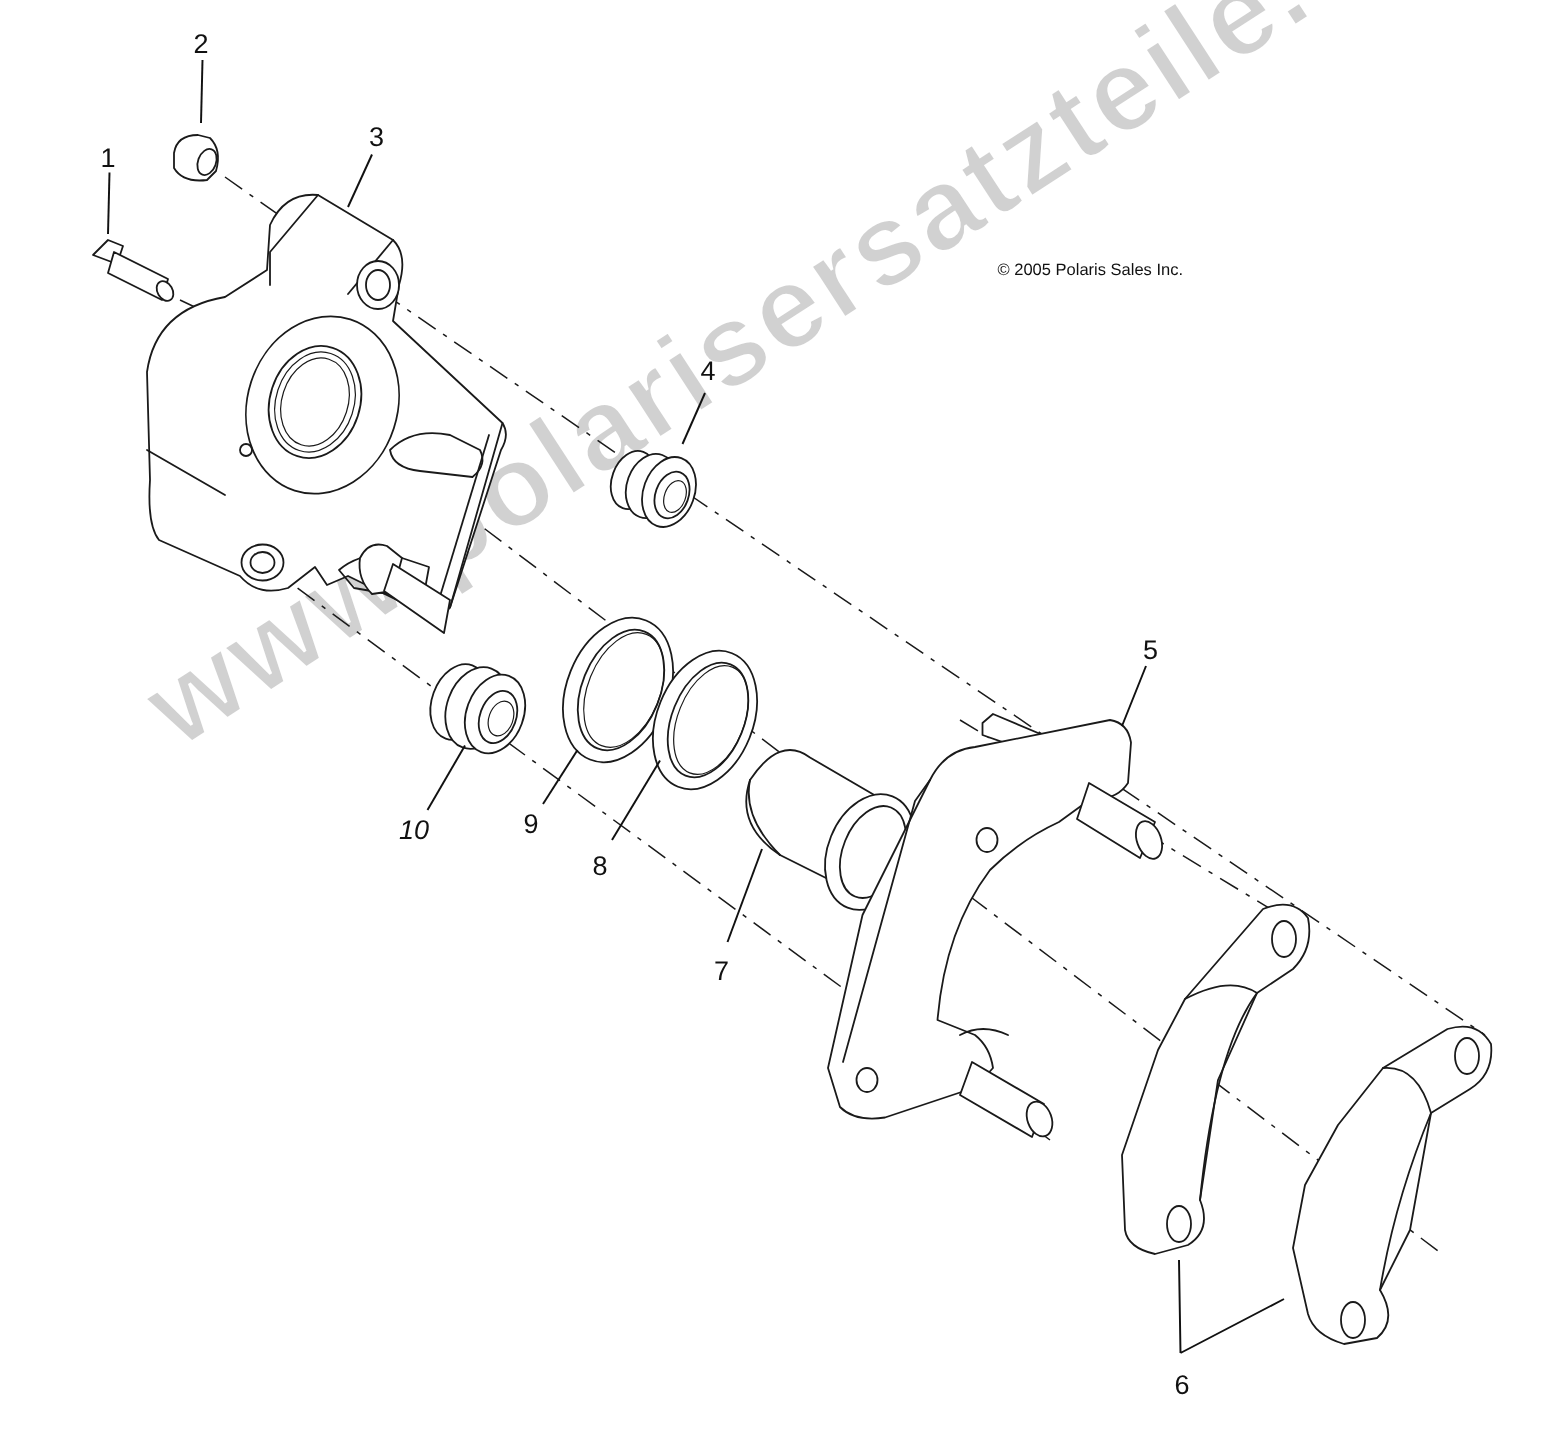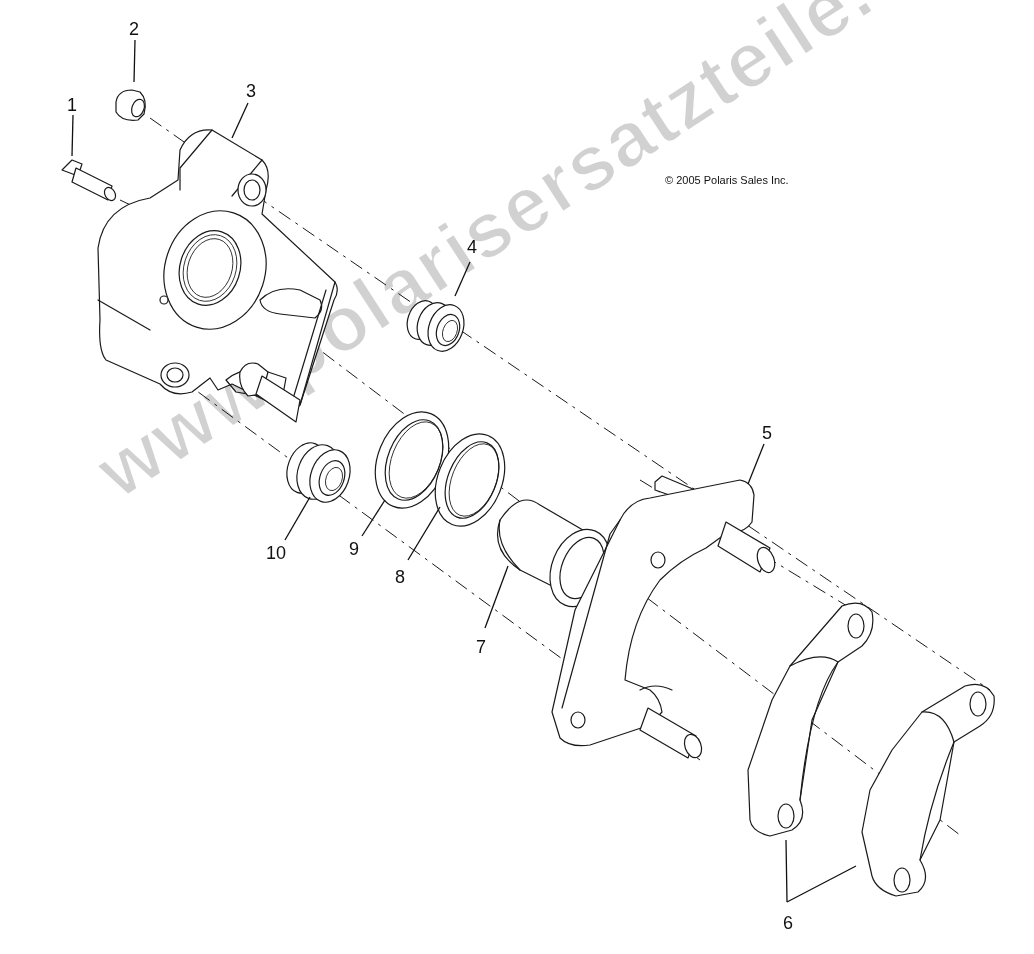--- a/index.html
+++ b/index.html
@@ -141,15 +141,15 @@
 
 <div class="callout" style="left:67px; top:96px;">1</div>
 <div class="callout" style="left:129px; top:20px;">2</div>
 <div class="callout" style="left:246px; top:82px;">3</div>
 <div class="callout" style="left:467px; top:238px;">4</div>
 <div class="callout" style="left:762px; top:424px;">5</div>
 <div class="callout" style="left:783px; top:914px;">6</div>
 <div class="callout" style="left:476px; top:638px;">7</div>
 <div class="callout" style="left:395px; top:568px;">8</div>
 <div class="callout" style="left:349px; top:540px;">9</div>
-<div class="callout" style="left:266px; top:544px;">10</div>
+<div class="callout" style="left:266px; top:544px;font-style:italic;">10</div>
 
 <div class="copyright">© 2005 Polaris Sales Inc.</div>
 
 </body></html>

